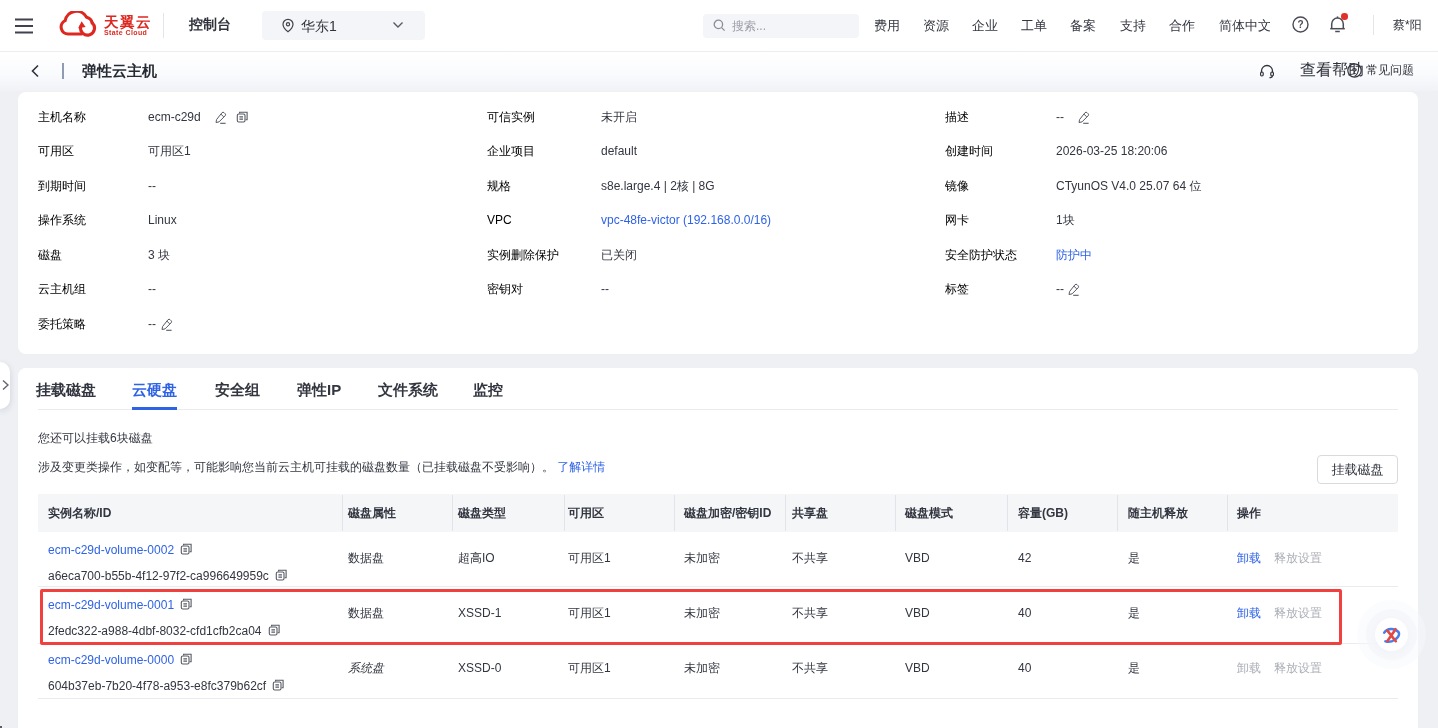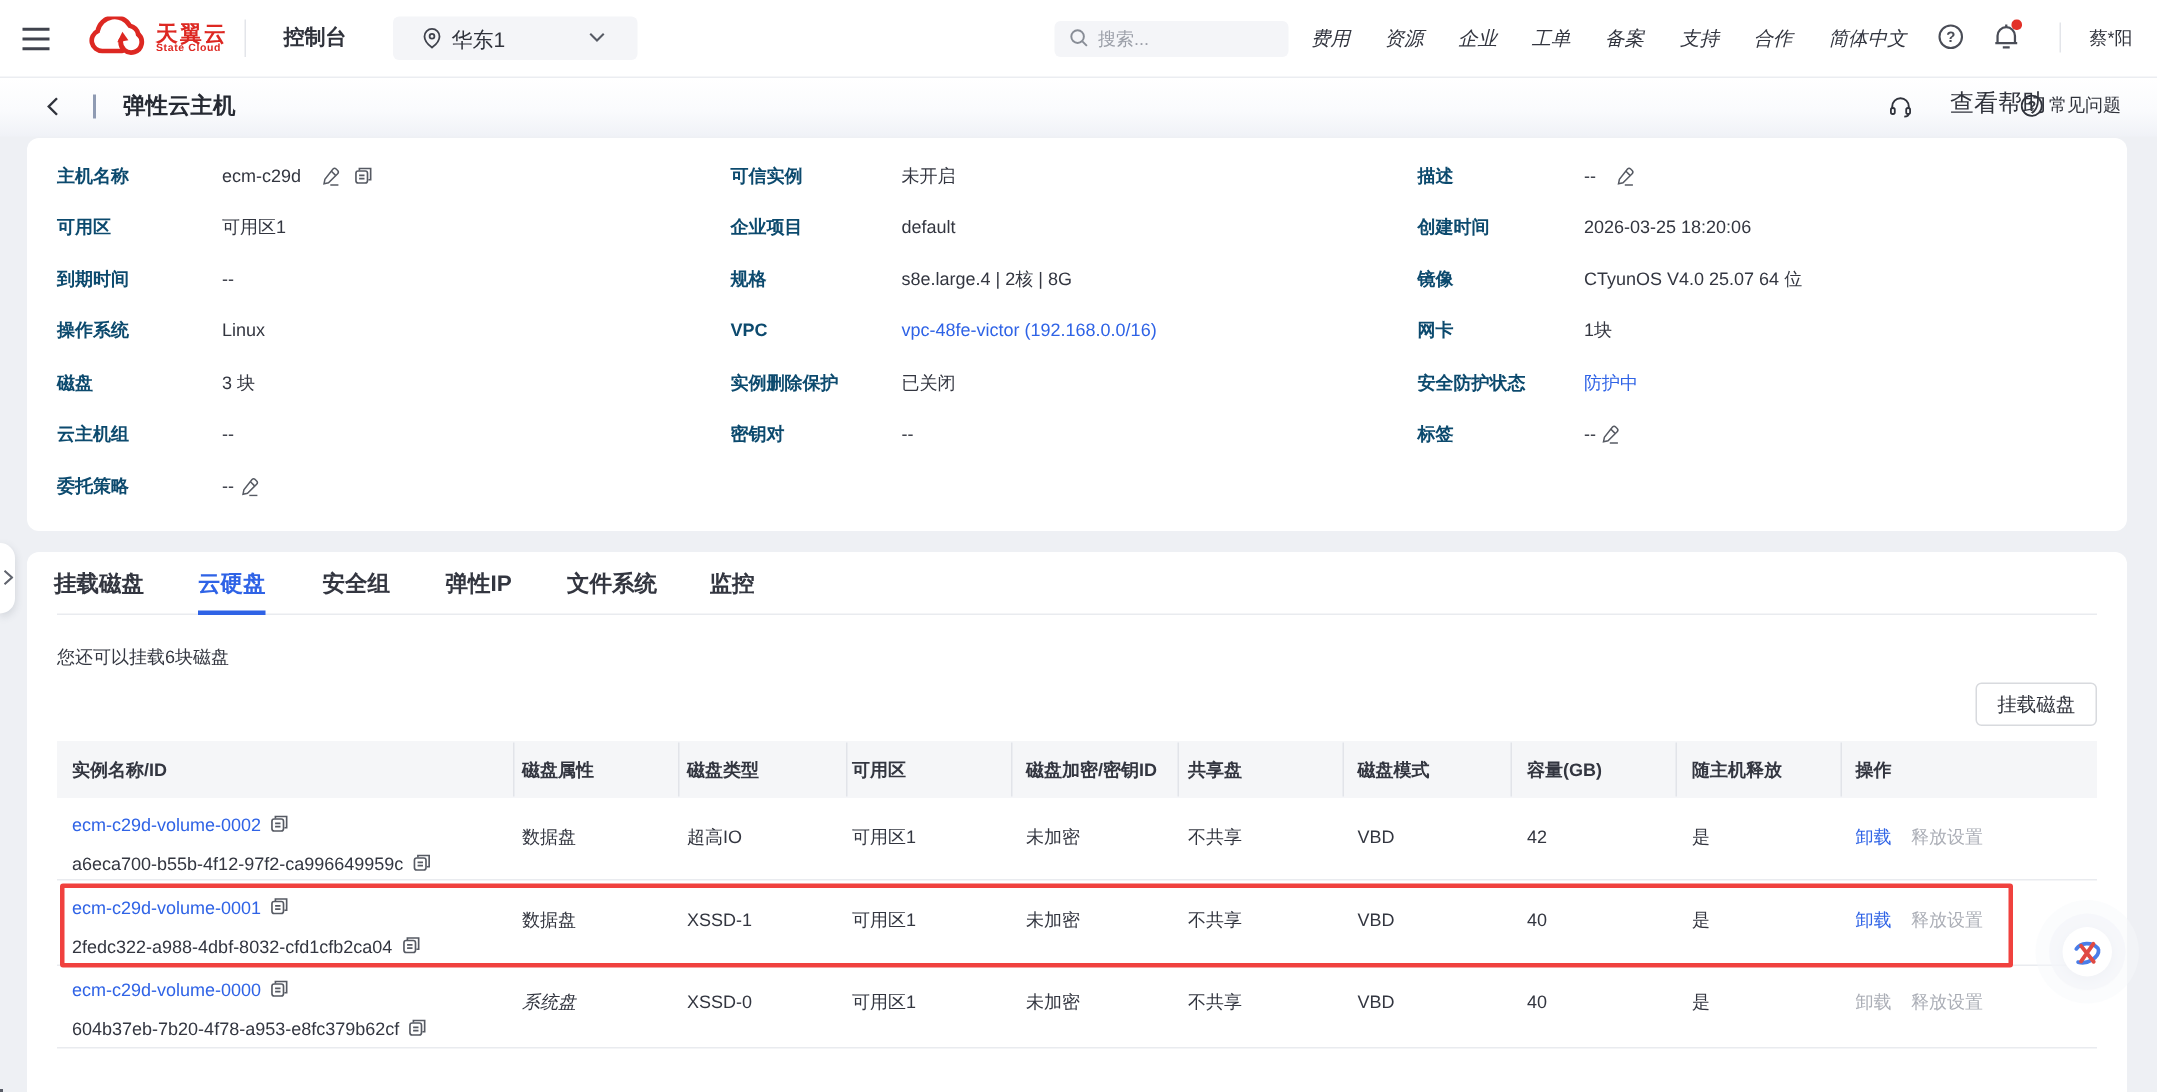--- a/index.html
+++ b/index.html
@@ -1,28 +1,28 @@
 <!DOCTYPE html>
 <html><head>
 <meta charset="utf-8">
 <style>
 * { margin:0; padding:0; box-sizing:border-box; }
 html,body { width:1438px; height:728px; overflow:hidden; }
 body { background:#eef0f4; font-family:"Liberation Sans",sans-serif; position:relative; color:#333640; }
 .abs { position:absolute; }
 .f12 { font-size:12px; line-height:16px; }
 .f13 { font-size:12px; line-height:17px; }
-.lbl { color:#0c4a6e;font-weight:bold; }
+.lbl { color:#000000; }
 .blue { color:#2f63e6; }
 .gray { color:#abaeb6; }
 svg { display:block; }
 
 #topbar { position:absolute; top:0; left:0; width:1438px; height:52px; background:#fff; border-bottom:1px solid #ebedf1; z-index:6; }
 #crumb { position:absolute; top:52px; left:0; width:1438px; height:39px; background:linear-gradient(180deg,#ffffff 0%,#fafbfd 55%,#f0f2f7 100%); z-index:5; }
-.navitem { position:absolute; top:17px; font-size:13px; line-height:18px; color:#333640;font-style:italic; }
+.navitem { position:absolute; top:17px; font-size:13px; line-height:18px; color:#333640; }
 #card1 { position:absolute; left:18px; top:92px; width:1400px; height:262px; background:#fff; border-radius:8px; }
 #card2 { position:absolute; left:18px; top:368px; width:1400px; height:380px; background:#fff; border-radius:8px 8px 0 0; }
 #handle { position:absolute; left:0; top:362px; width:10px; height:47px; background:#fff; border-radius:0 10px 10px 0; box-shadow:0 2px 6px rgba(60,70,90,.18); z-index:4; }
 .tab { position:absolute; top:12px; font-size:15px; line-height:20px; font-weight:700; color:#333640; }
 .tab.on { color:#2f63e6; }
 
 .th { position:absolute; top:126px; height:38px; font-size:12px; font-weight:700; color:#333640; line-height:38px; padding-left:10px; }
 .sep { position:absolute; width:1px; height:36px; background:#e2e4e9; }
 .cell { position:absolute; font-size:12px; color:#333640; line-height:17px; }
 .cell.blue { color:#2f63e6; } .cell.gray { color:#abaeb6; }
@@ -190,20 +190,21 @@
   <div class="tab" style="left:18px;">挂载磁盘</div>
   <div class="tab on" style="left:114px;">云硬盘</div>
   <div class="tab" style="left:197px;">安全组</div>
   <div class="tab" style="left:279px;">弹性IP</div>
   <div class="tab" style="left:360px;">文件系统</div>
   <div class="tab" style="left:455px;">监控</div>
   <div class="abs" style="left:20px;top:41px;width:1360px;height:1px;background:#e9ebef;"></div>
   <div class="abs" style="left:114px;top:39px;width:45px;height:3px;background:#2f63e6;"></div>
 
   <div class="abs f12" style="left:20px;top:62px;color:#333640;">您还可以挂载6块磁盘</div>
+  <div class="abs f12" style="left:20px;top:91px;color:#333640;">涉及变更类操作，如变配等，可能影响您当前云主机可挂载的磁盘数量（已挂载磁盘不受影响）。 <span class="blue">了解详情</span></div>
 
   <div class="abs" style="left:1299px;top:87px;width:81px;height:29px;border:1px solid #d8dade;border-radius:4px;background:#fff;font-size:13px;color:#30333c;text-align:center;line-height:27px;">挂载磁盘</div>
 
   <div class="abs" style="left:20px;top:126px;width:1360px;height:38px;background:#f5f6f8;"></div>
   <div class="th" style="left:20px;">实例名称/ID</div>
   <div class="th" style="left:320px;">磁盘属性</div>
   <div class="th" style="left:430px;">磁盘类型</div>
   <div class="th" style="left:540px;">可用区</div>
   <div class="th" style="left:656px;">磁盘加密/密钥ID</div>
   <div class="th" style="left:764px;">共享盘</div>

